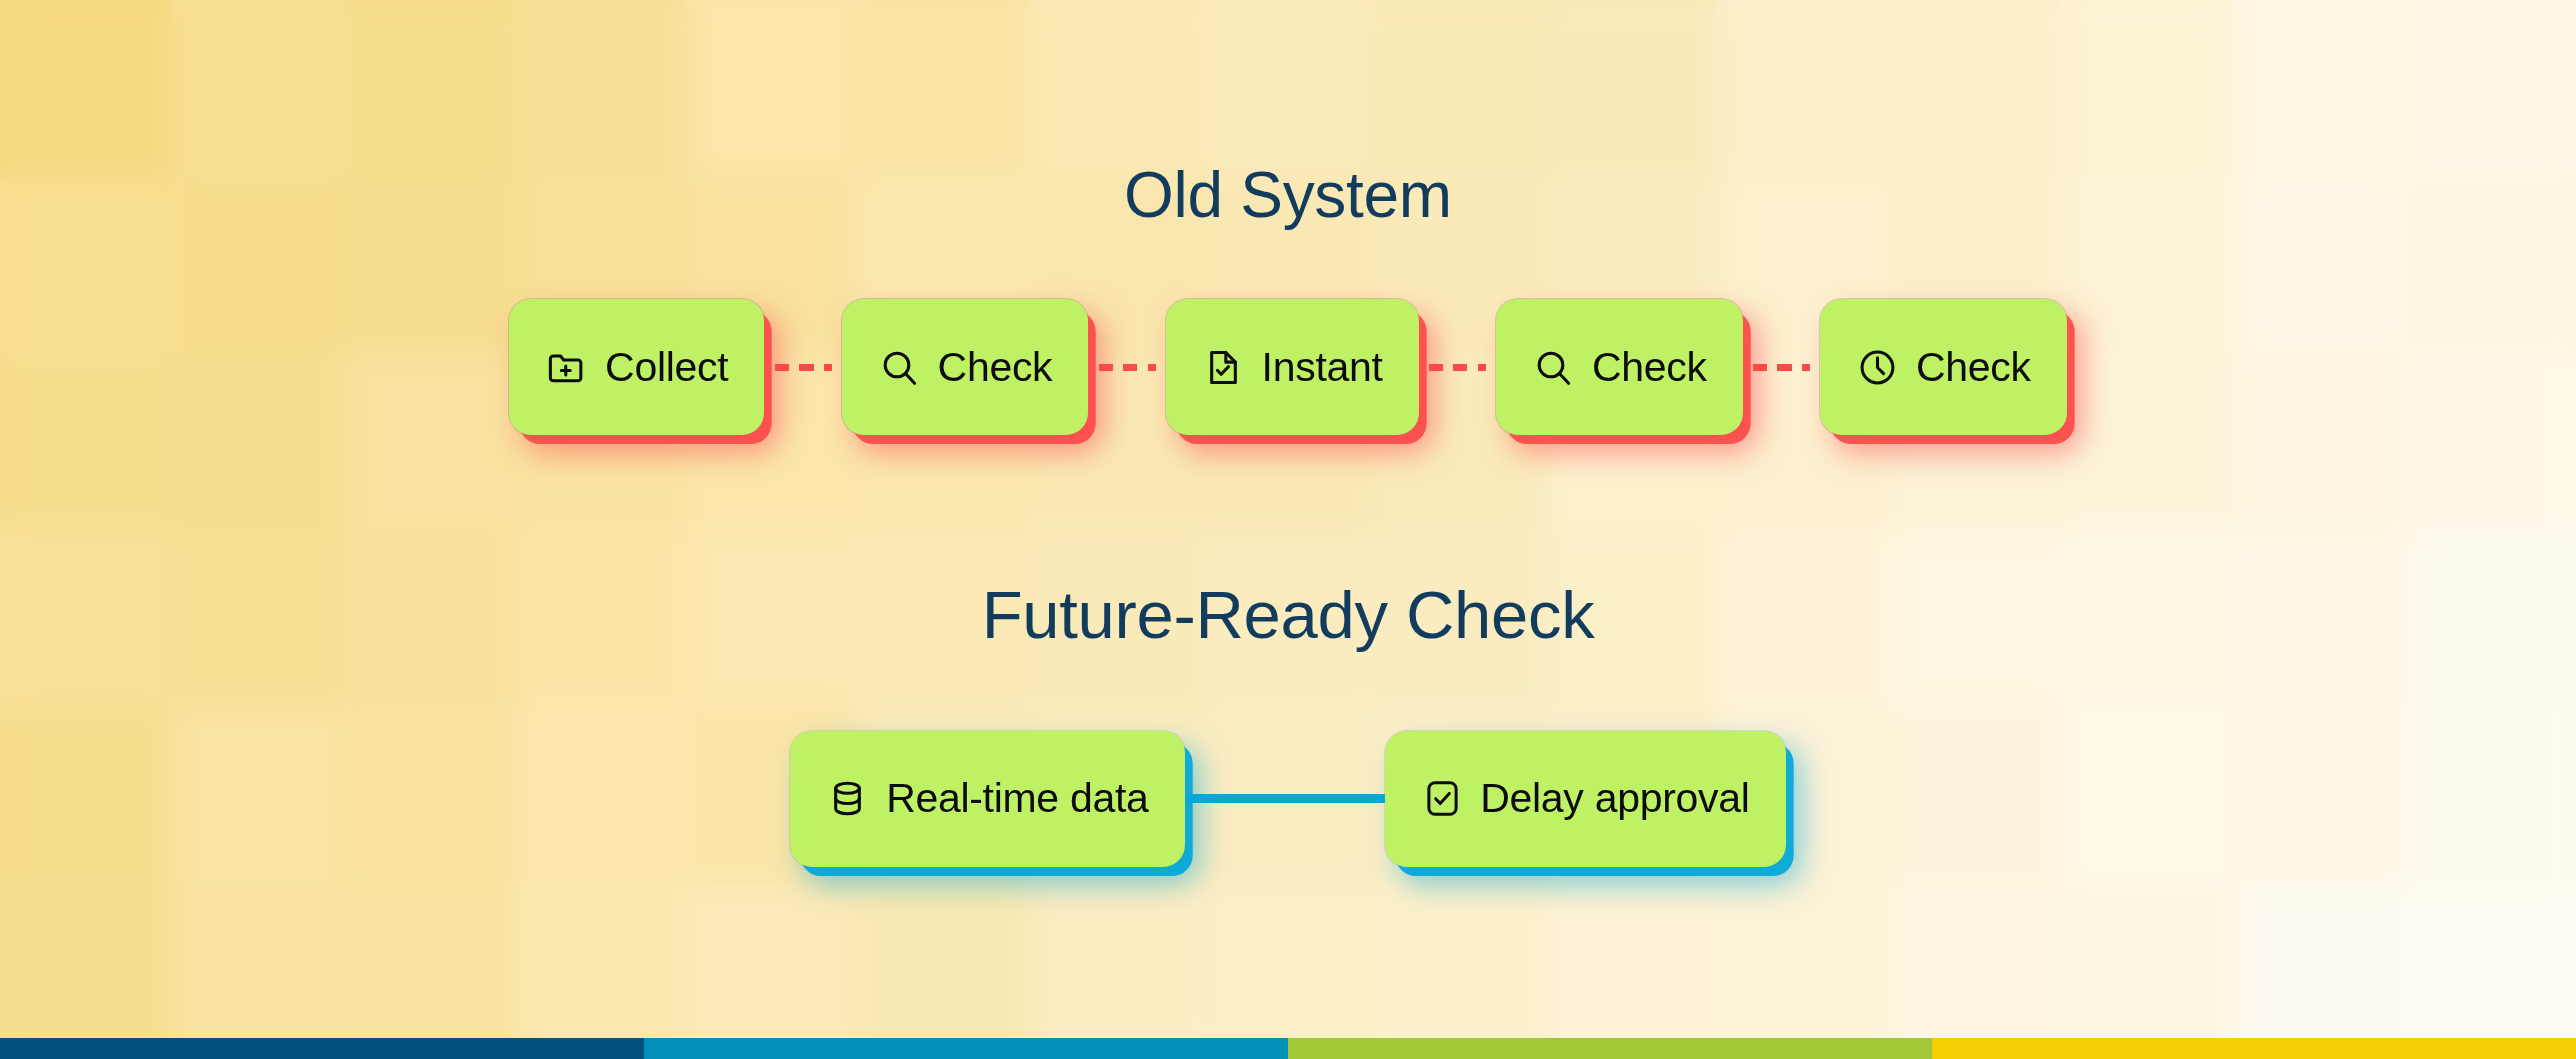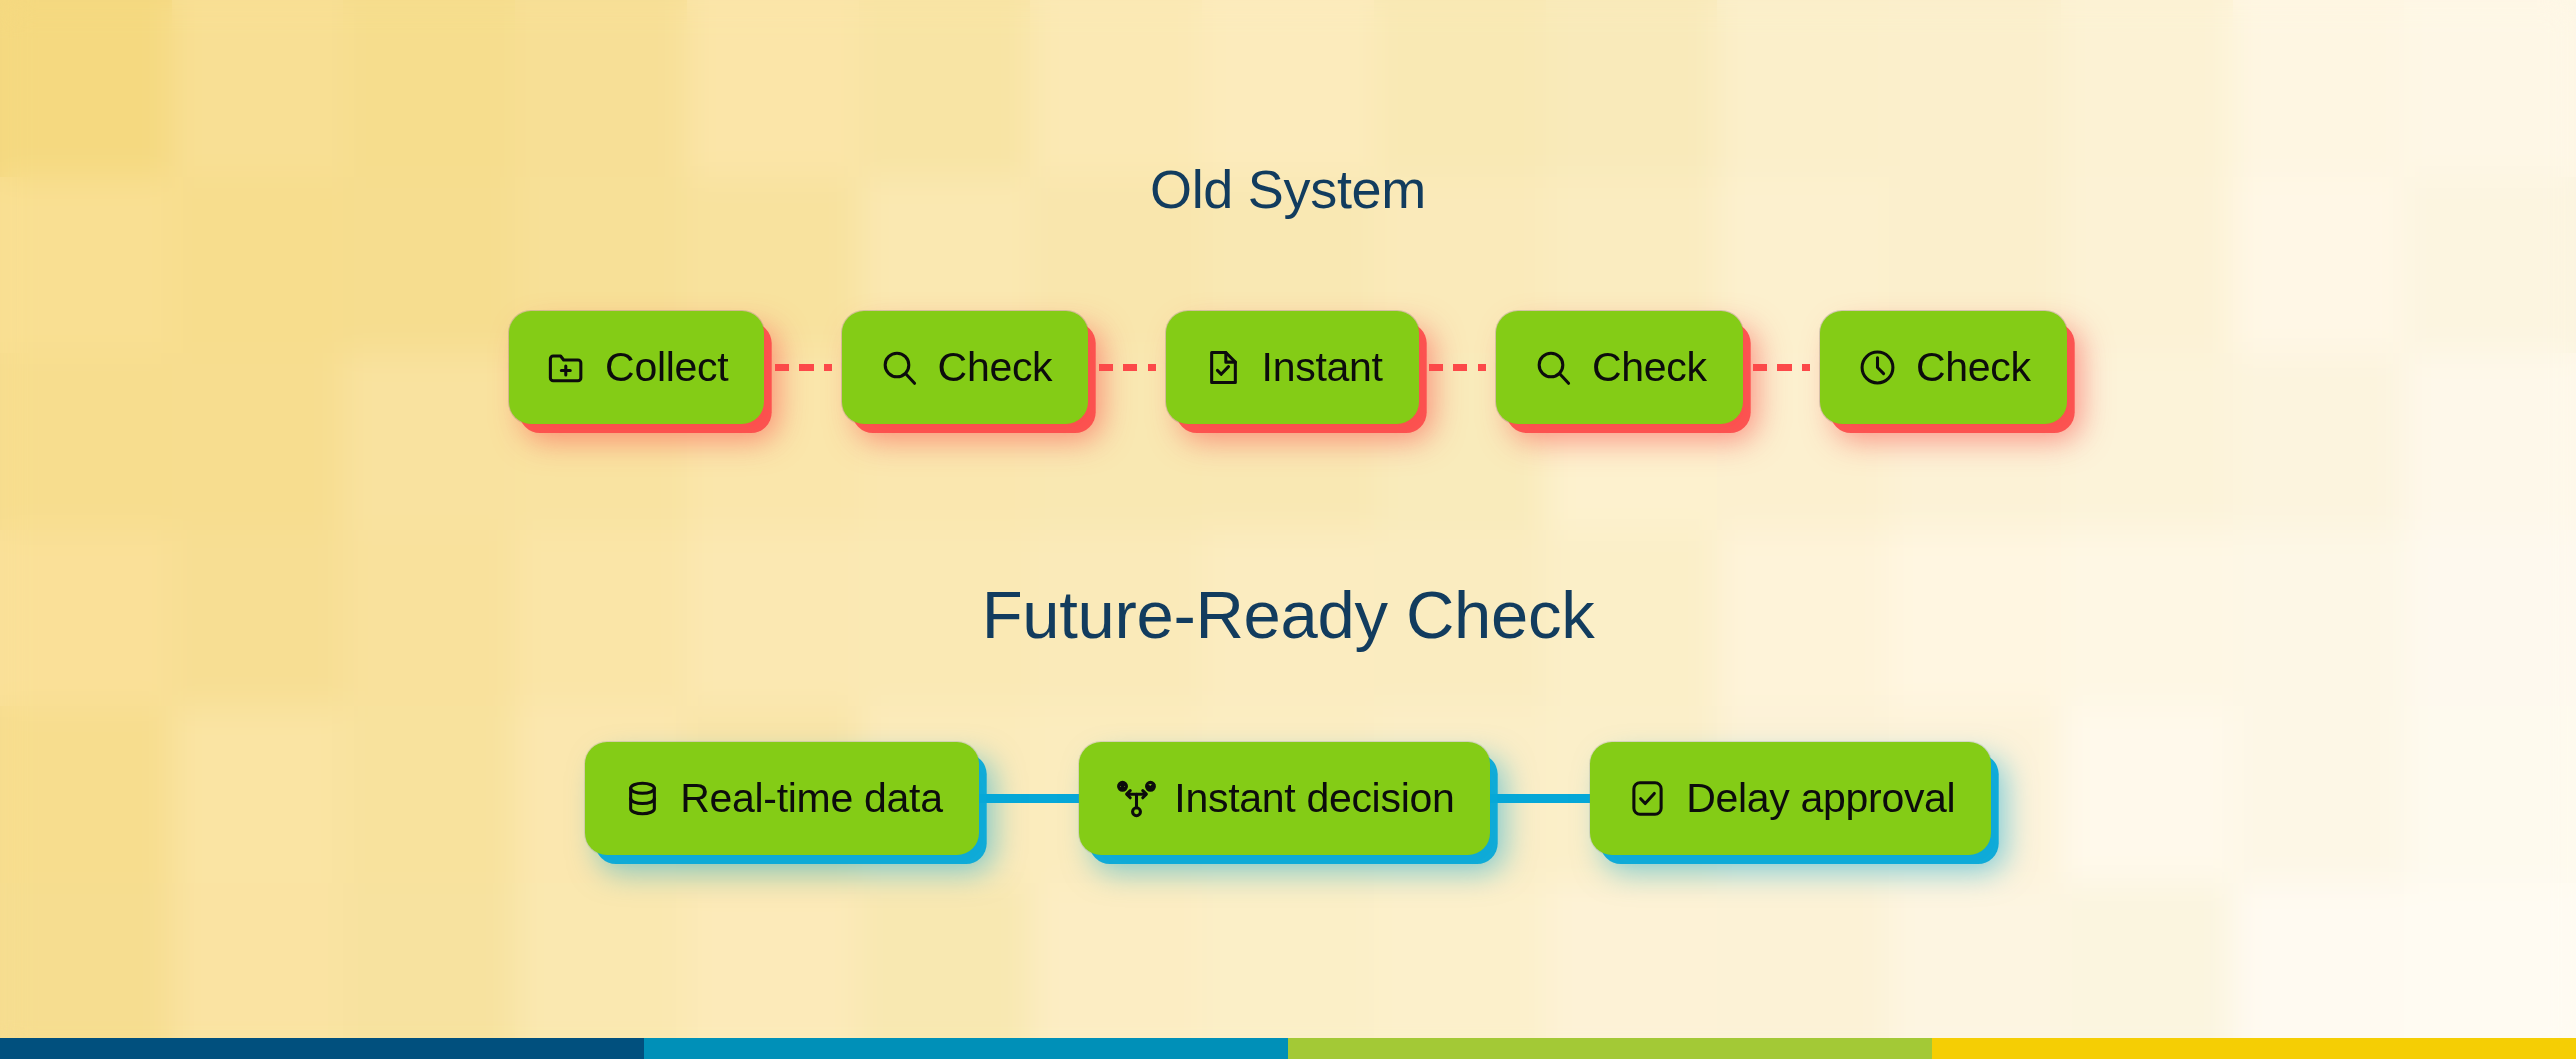--- a/index.html
+++ b/index.html
@@ -45,44 +45,44 @@
   }
 
   .section-title {
     position:absolute;
     width:100%;
     text-align:center;
     color:#123C5E;
     font-weight:400;
     white-space:nowrap;
   }
-  #title-old    { top:158px; font-size:54px; letter-spacing:-0.3px; }
+  #title-old    { top:158px; font-size:64px; letter-spacing:-0.3px; }
   #title-future { top:576px; font-size:67px; letter-spacing:-0.3px; }
 
   
   .flow-row {
     position:absolute;
     left:0;
     width:100%;
     display:flex;
     align-items:center;
     justify-content:center;
   }
   #row-old    { top:309px; height:116px; }
   #row-future { top:734px; height:129px; }
 
   
   .pill {
     position:relative;
     display:flex;
     align-items:center;
     gap:16.7px;
-    background:#84cc16;
+    background:#bef264;
     border-radius:22px;
-    height:113px;
+    height:136px;
     padding:0 36px;
     white-space:nowrap;
     flex:0 0 auto;
     z-index:2;
   }
   .pill .label {
     font-size:41px;
     color:#0c0c0c;
     line-height:1;
     letter-spacing:-0.3px;
@@ -306,35 +306,20 @@
           <span class="icon">
             <svg viewBox="0 0 24 24">
               <ellipse fill="none" stroke="#0c0c0c" stroke-width="1.7" stroke-linecap="round" stroke-linejoin="round" cx="12" cy="6.3" rx="6.6" ry="2.8"></ellipse>
               <path fill="none" stroke="#0c0c0c" stroke-width="1.7" stroke-linecap="round" stroke-linejoin="round" d="M5.4 6.3v11.4c0 1.55 2.96 2.8 6.6 2.8s6.6-1.25 6.6-2.8V6.3"></path>
               <path fill="none" stroke="#0c0c0c" stroke-width="1.7" stroke-linecap="round" stroke-linejoin="round" d="M5.4 12c0 1.55 2.96 2.8 6.6 2.8s6.6-1.25 6.6-2.8"></path>
             </svg>
           </span>
           <span class="label">Real-time data</span>
         </div>
         <div class="connector solid"></div>
-        <div class="pill modern">
-          <span class="icon">
-            <svg viewBox="0 0 24 24">
-              <circle fill="none" stroke="#0c0c0c" stroke-width="1.7" stroke-linecap="round" stroke-linejoin="round" cx="12" cy="19.4" r="2.2"></circle>
-              <path fill="none" stroke="#0c0c0c" stroke-width="1.7" stroke-linecap="round" stroke-linejoin="round" d="M12 17.2V9.6"></path>
-              <path fill="none" stroke="#0c0c0c" stroke-width="1.7" stroke-linecap="round" stroke-linejoin="round" d="M12 9.6H6.9M12 9.6h5.1"></path>
-              <path fill="none" stroke="#0c0c0c" stroke-width="1.7" stroke-linecap="round" stroke-linejoin="round" d="M8.5 7.6 6.5 9.6l2 2M15.5 7.6l2 2-2 2"></path>
-              <circle fill="none" stroke="#0c0c0c" stroke-width="1.7" stroke-linecap="round" stroke-linejoin="round" cx="4.2" cy="5.2" r="2.2"></circle>
-              <path fill="none" stroke="#0c0c0c" stroke-width="1.7" stroke-linecap="round" stroke-linejoin="round" d="m3.2 4.2 2 2M5.2 4.2l-2 2"></path>
-              <circle fill="none" stroke="#0c0c0c" stroke-width="1.7" stroke-linecap="round" stroke-linejoin="round" cx="19.8" cy="5.2" r="2.2"></circle>
-              <path fill="none" stroke="#0c0c0c" stroke-width="1.7" stroke-linecap="round" stroke-linejoin="round" d="m18.7 5.2 1 1 1.9-2"></path>
-            </svg>
-          </span>
-          <span class="label">Instant decision</span>
-        </div>
         <div class="connector solid"></div>
         <div class="pill modern">
           <span class="icon">
             <svg viewBox="0 0 24 24">
               <rect fill="none" stroke="#0c0c0c" stroke-width="1.7" stroke-linecap="round" stroke-linejoin="round" x="4.4" y="3.2" width="15.2" height="17.6" rx="3.4"></rect>
               <path fill="none" stroke="#0c0c0c" stroke-width="1.7" stroke-linecap="round" stroke-linejoin="round" d="m8.2 12.1 2.5 2.7 5.1-5.6"></path>
             </svg>
           </span>
           <span class="label">Delay approval</span>
         </div>

